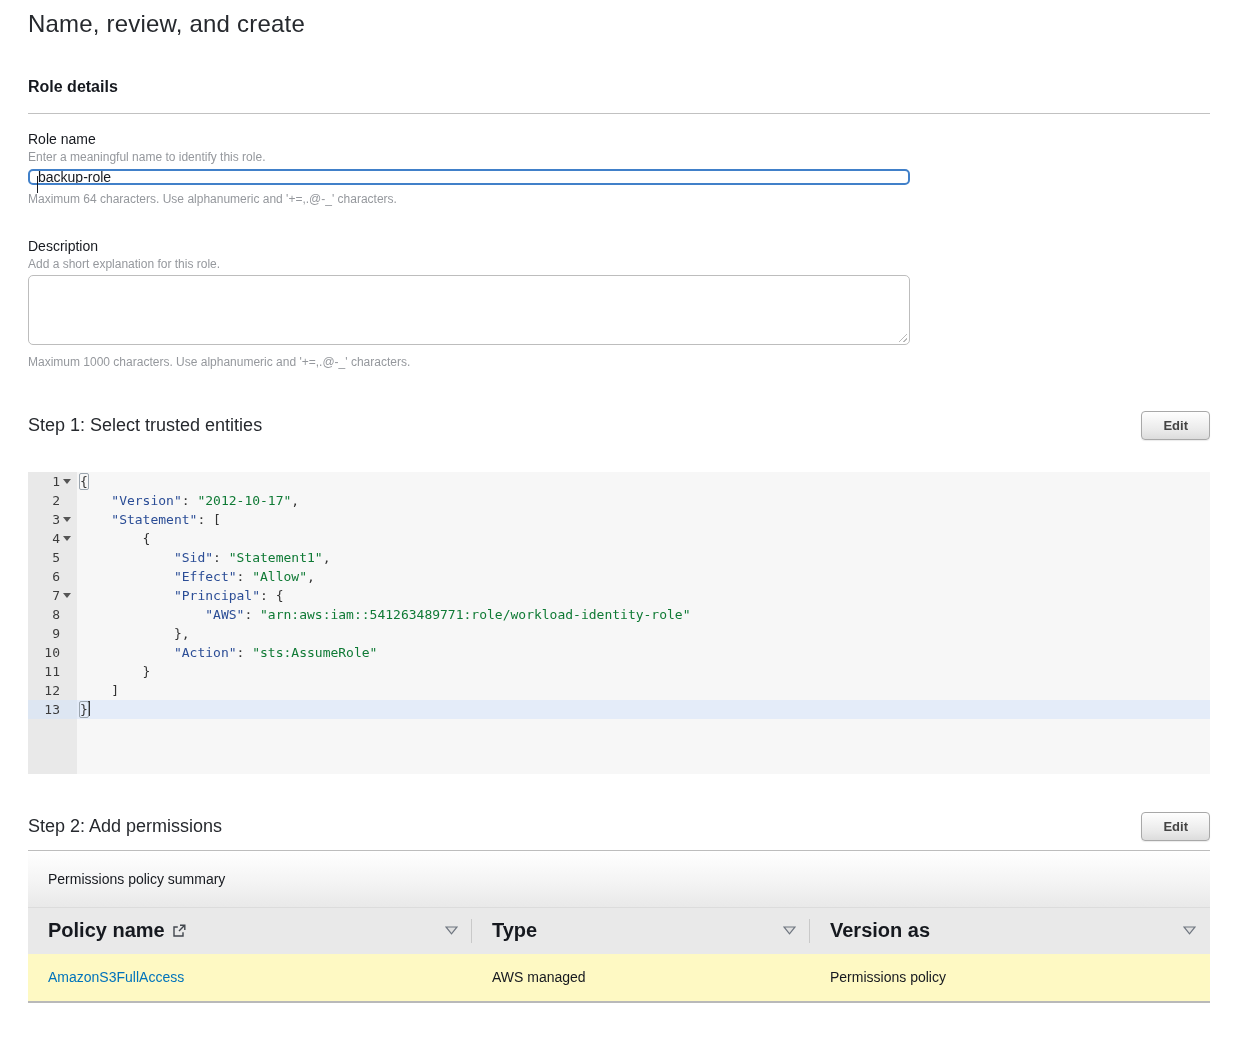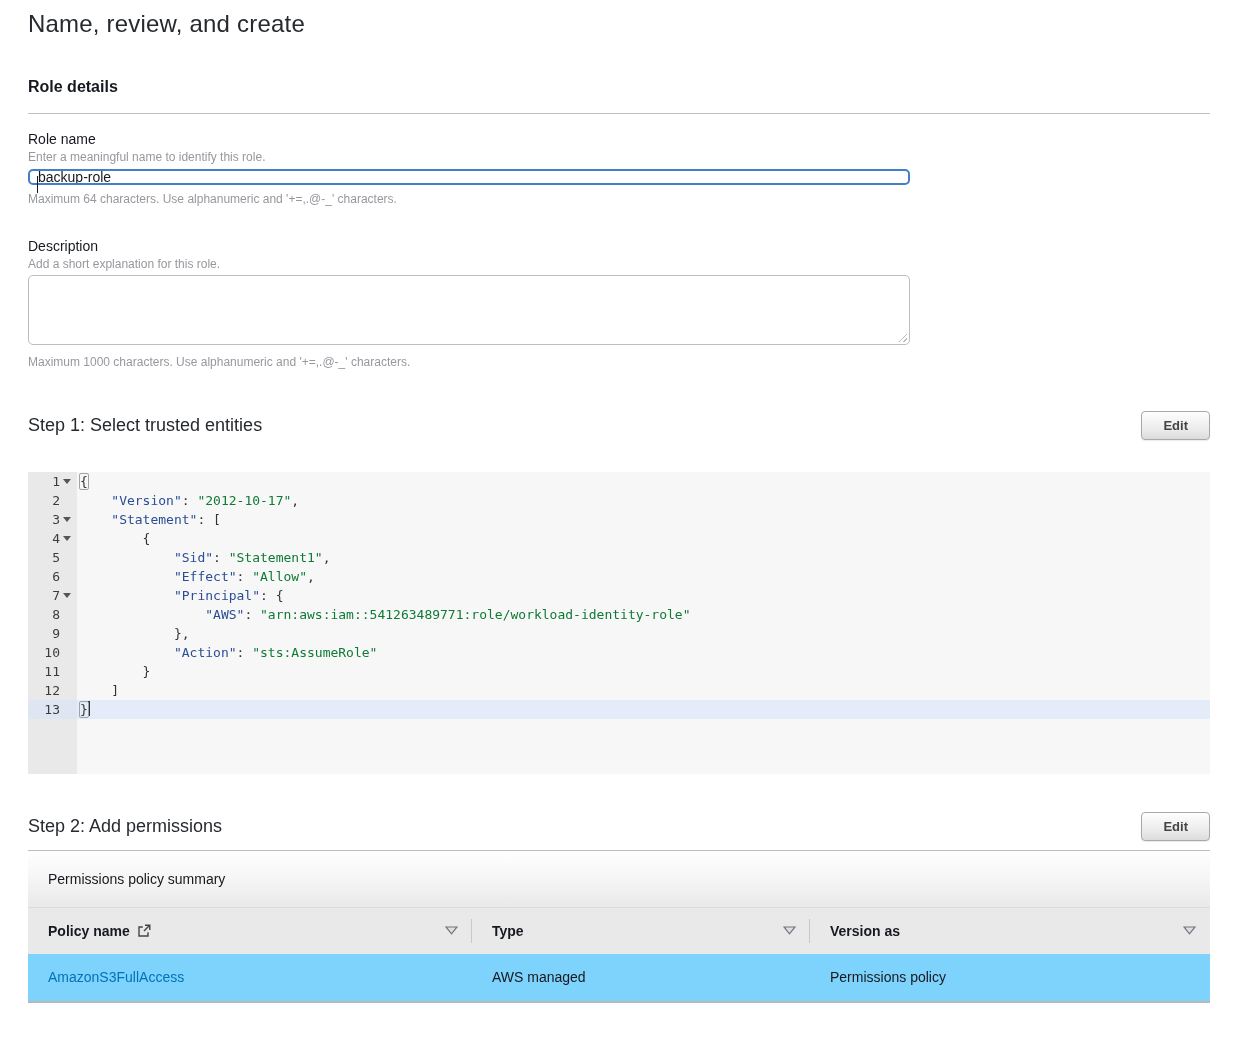--- a/index.html
+++ b/index.html
@@ -82,30 +82,30 @@
   .panel-header {
     height: 56px; background: linear-gradient(180deg, #ffffff 0%, #f4f4f4 55%, #e9e9e9 100%);
     display: flex; align-items: center; padding-left: 20px;
   }
   .panel-title { font-size: 14px; color: #16191f; }
   .perm-table { width: 100%; border-collapse: collapse; table-layout: fixed; }
   .perm-table col.c1 { width: 444px; }
   .perm-table col.c2 { width: 338px; }
   .perm-table col.c3 { width: 400px; }
   .perm-table th {
-    background: #e9e9e9; height: 46px; text-align: right; font-size: 14px; font-weight: 700;
+    background: #e9e9e9; height: 46px; text-align: right; font-size: 20px; font-weight: 700;
     color: #16191f; padding: 0 14px 0 20px; position: relative; border-top: 1px solid #dcdcdc;
   }
   .perm-table th .th-inner { display: flex; align-items: center; justify-content: space-between; }
   .perm-table th:not(:last-child)::after {
     content: ""; position: absolute; right: 0; top: 11px; bottom: 11px; width: 1px; background: #c9c9c9;
   }
   .th-label-wrap { display: flex; align-items: center; gap: 7px; }
   .filter-tri { flex-shrink: 0; }
-  .perm-table td { height: 48px; font-size: 14px; color: #16191f; padding: 0 14px 0 20px; background: #7dd3fc; border-bottom: 2px solid #b9b9b9; }
+  .perm-table td { height: 48px; font-size: 14px; color: #16191f; padding: 0 14px 0 20px; background: #fef9c3; border-bottom: 2px solid #b9b9b9; }
   .policy-link { color: #0073bb; text-decoration: none; cursor: pointer; }
   .ext-link-icon { vertical-align: -2px; }
 </style>
 </head>
 <body>
 
 <div class="container">
 
   <h1 class="page-title">Name, review, and create</h1>
 

